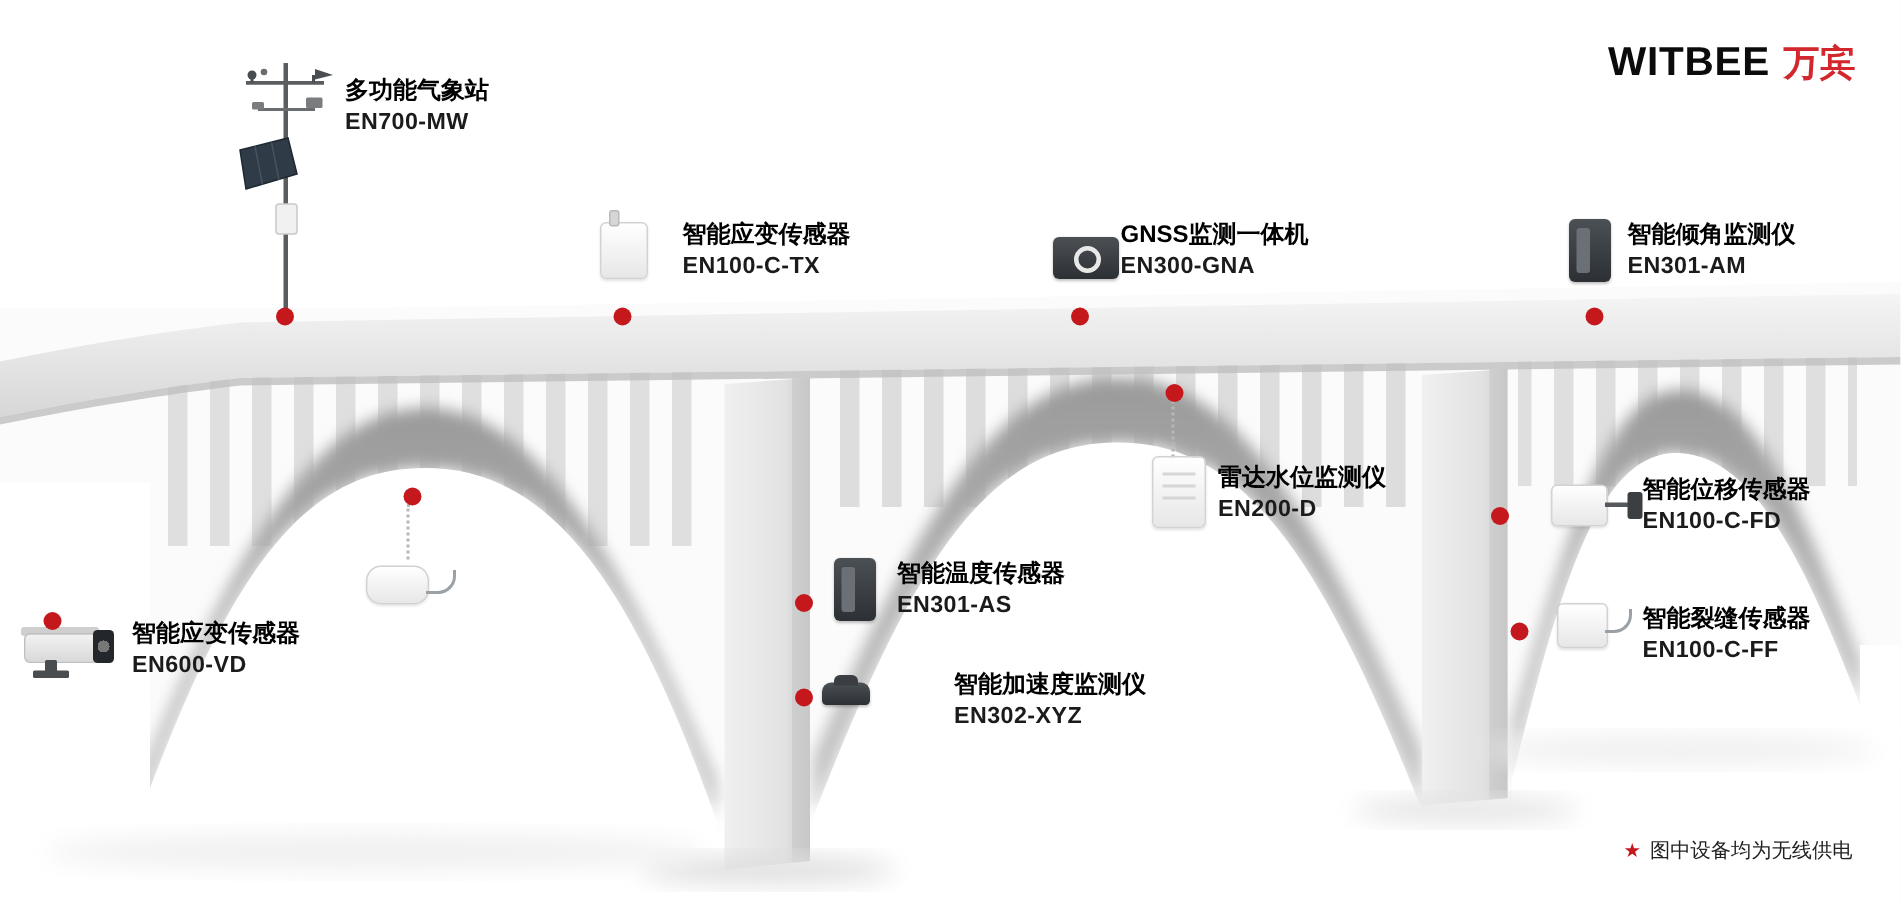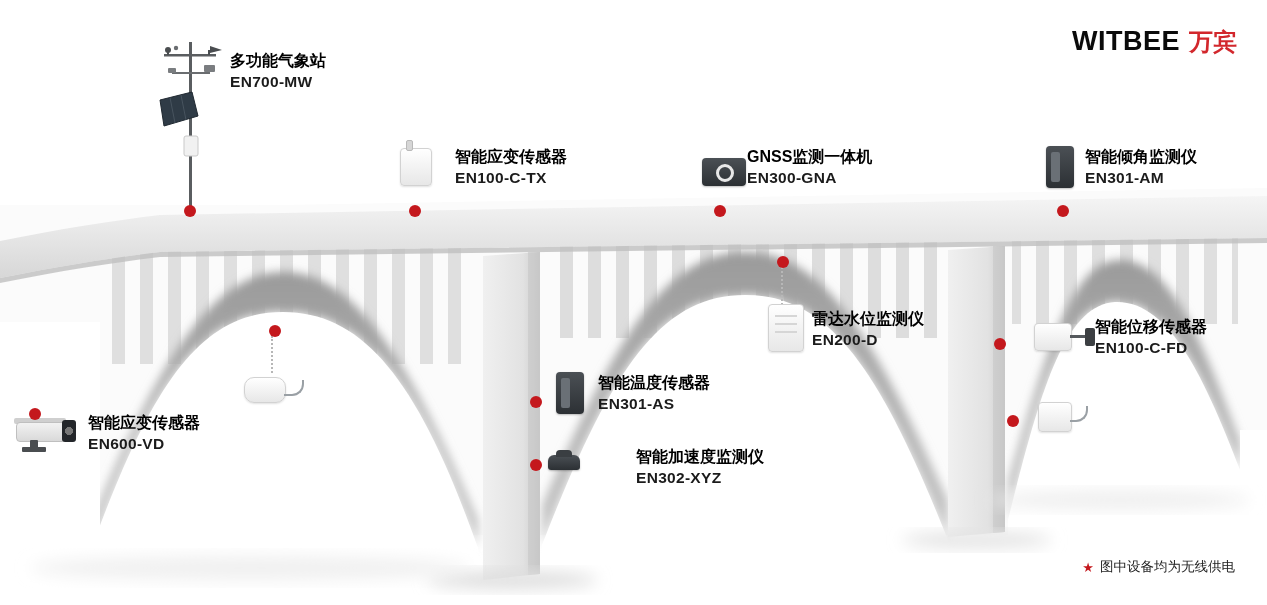--- a/index.html
+++ b/index.html
@@ -227,19 +227,23 @@
   <div class="label" style="left:598px;top:372px">
     <div class="dev-name">智能温度传感器</div>
     <div class="dev-model">EN301-AS</div>
   </div>
 
   <div class="label" style="left:88px;top:412px">
     <div class="dev-name">智能应变传感器</div>
     <div class="dev-model">EN600-VD</div>
   </div>
 
+  <div class="label" style="left:1095px;top:402px">
+    <div class="dev-name">智能裂缝传感器</div>
+    <div class="dev-model">EN100-C-FF</div>
+  </div>
 
   <div class="label" style="left:636px;top:446px">
     <div class="dev-name">智能加速度监测仪</div>
     <div class="dev-model">EN302-XYZ</div>
   </div>
 
 </div>
 
 </body></html>

